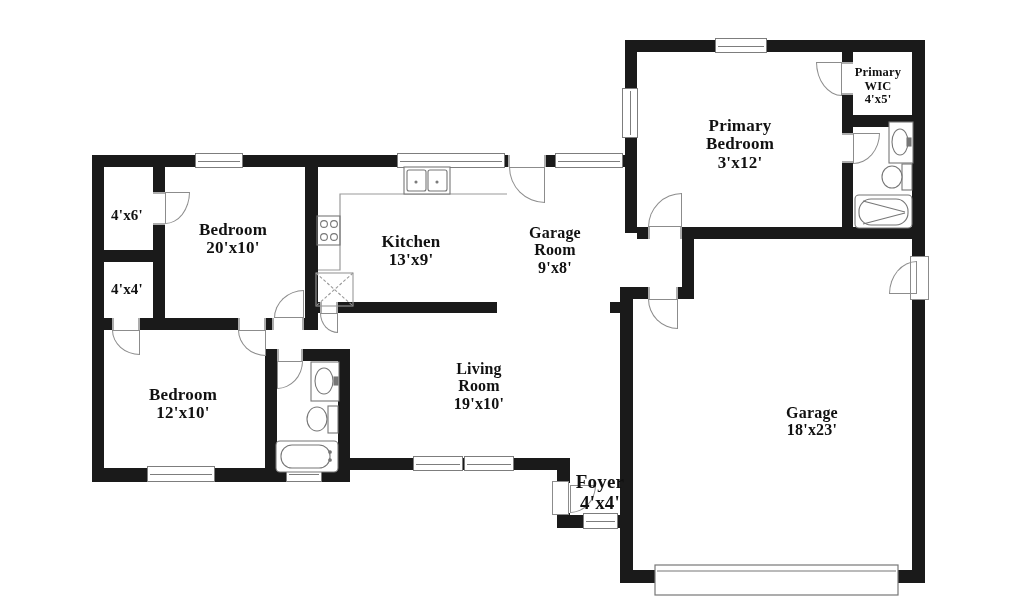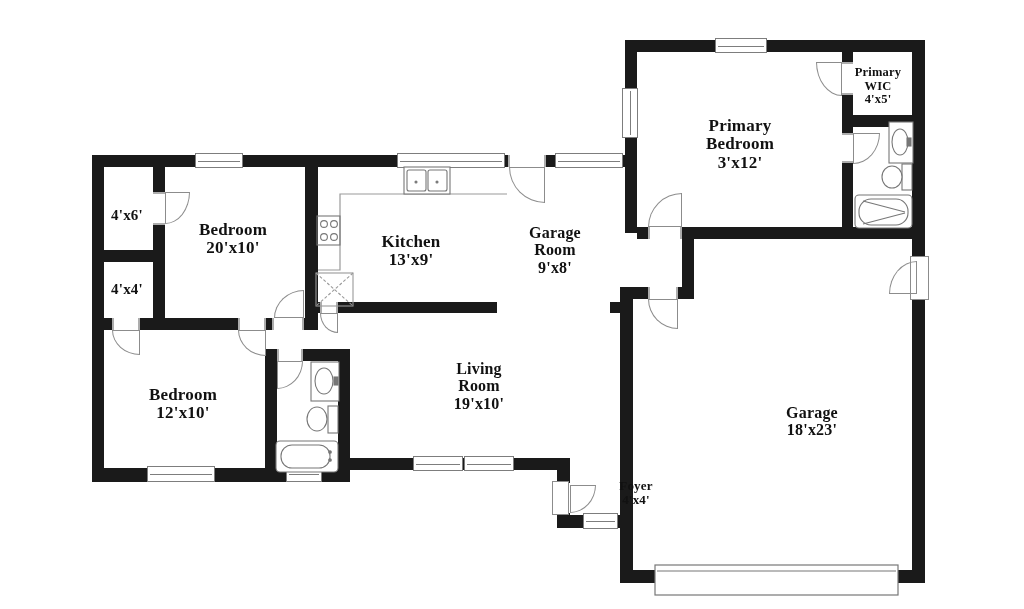--- a/index.html
+++ b/index.html
@@ -215,21 +215,21 @@
   </div>
   <div class="label" style="left:183px;top:404px;font-size:17px;">
     <div>Bedroom</div>
     <div>12'x10'</div>
   </div>
   <div class="label" style="left:479px;top:386px;font-size:16px;">
     <div>Living</div>
     <div>Room</div>
     <div>19'x10'</div>
   </div>
-  <div class="label" style="left:600px;top:493px;font-size:13px;margin-left:36px;">
+  <div class="label" style="left:600px;top:493px;font-size:19px;">
     <div>Foyer</div>
     <div>4'x4'</div>
   </div>
   <div class="label" style="left:775px;top:421px;font-size:16px;margin-left:37px;">
     <div>Garage</div>
     <div>18'x23'</div>
   </div>
 
 </div>
 

